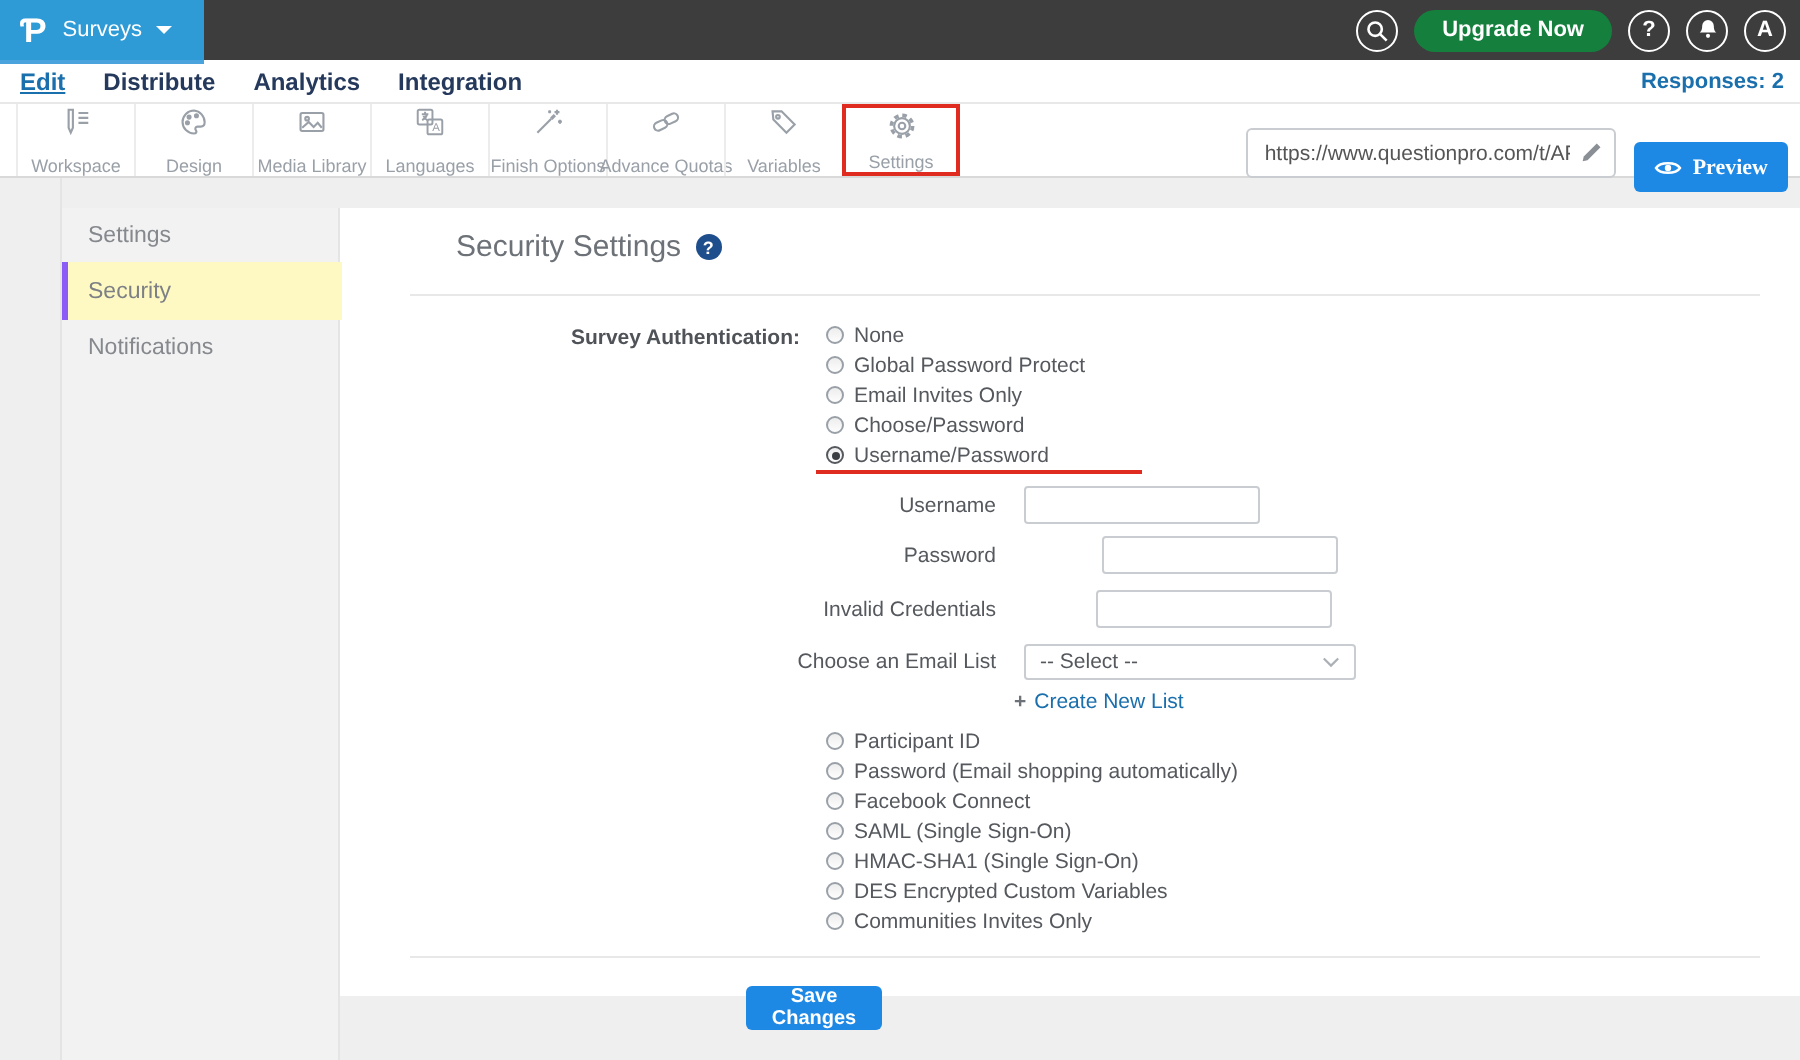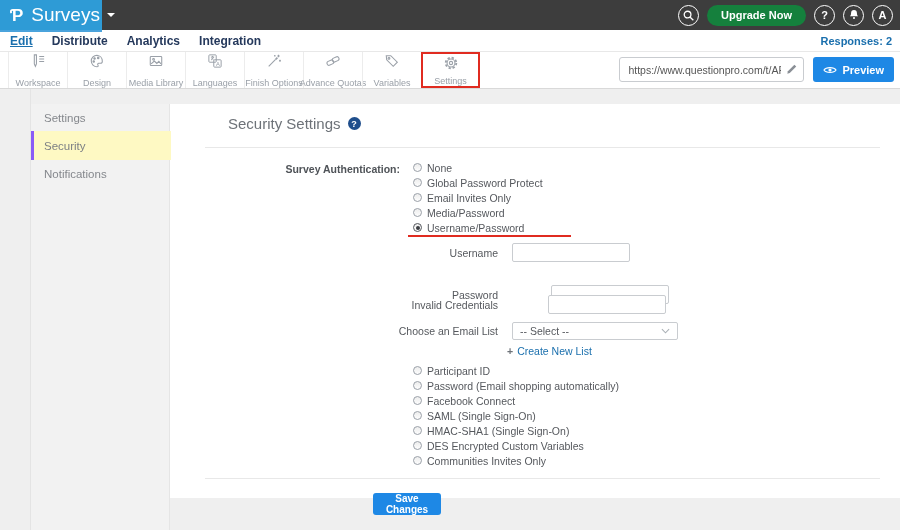--- a/index.html
+++ b/index.html
@@ -3,21 +3,21 @@
 <meta charset="utf-8">
 <style>
   * { margin:0; padding:0; box-sizing:border-box; }
   html,body { width:900px; height:530px; overflow:hidden; }
   body { position:relative; font-family:"Liberation Sans", sans-serif; background:#efefef; }
 
   
   .topbar { position:absolute; left:0; top:0; width:900px; height:30px; background:#3d3d3d; display:flex; align-items:center; z-index:4; }
   .brand { width:102px; height:30px; background:#2e9bd6; display:flex; align-items:center; padding-left:10px; color:#fff; cursor:pointer; }
   .brand .logo { font-size:17px; font-weight:700; line-height:1; margin-right:8px; }
-  .brand .brand-label { font-size:19px; }
+  .brand .brand-label { font-size:11px; }
   .brand .caret { width:0; height:0; border-left:4px solid transparent; border-right:4px solid transparent; border-top:4px solid #fff; margin-left:7px; }
   .brand-underline { position:absolute; left:0; top:30px; width:102px; height:2px; background:#4aa3dc; z-index:5; }
   .breadcrumb { display:flex; align-items:center; margin-left:16px; font-size:13px; gap:9px; }
   .crumb-parent { color:#6fa3c4; cursor:pointer; }
   .crumb-sep { color:#8a9096; font-size:11px; }
   .crumb-current { color:#fff; font-weight:600; }
   .topbar-right { margin-left:auto; display:flex; align-items:center; gap:8px; padding-right:7px; }
   .circle-btn { width:21px; height:21px; border:1.5px solid #fff; border-radius:50%; display:flex; align-items:center; justify-content:center; color:#fff; font-size:11px; font-weight:700; cursor:pointer; flex:none; }
   .upgrade-btn { background:#15803d; color:#fff; border:none; border-radius:11px; height:21px; padding:0 14px; font-size:11px; font-weight:700; font-family:inherit; cursor:pointer; }
 
@@ -32,21 +32,21 @@
   .tool-items { display:flex; height:100%; margin-left:8px; }
   .tool-item { width:59px; display:flex; flex-direction:column; align-items:center; justify-content:space-between; gap:1px; border-left:1px solid #ececec; cursor:pointer; }
   .tool-item:last-child { border-right:1px solid #ececec; }
   .tool-item svg { width:18px; height:18px; }
   .tool-label { font-size:9px; color:#9aa0a8; white-space:nowrap; }
   .tool-item.annotated { border:2px solid #e02b20; }
   .toolbar-right { position:absolute; right:6px; top:5px; display:flex; align-items:center; gap:9px; }
   .url-wrap { position:relative; }
   .url-input { width:185px; height:25px; border:1px solid #c9ccd0; border-radius:3px; background:#fff; font-family:inherit; font-size:10.5px; color:#555; padding:0 22px 0 8px; }
   .url-pencil { position:absolute; right:6px; top:6px; width:13px; height:13px; cursor:pointer; }
-  .preview-btn { height:25px; background:#1e88e5; color:#fff; border:none; border-radius:3px; font-family:Liberation Sans, sans-serif; font-size:11px; font-weight:700; display:flex; align-items:center; gap:5px; padding:0 10px; cursor:pointer; }
+  .preview-btn { height:25px; background:#1e88e5; color:#fff; border:none; border-radius:3px; font-family:Liberation Serif, serif; font-size:11px; font-weight:700; display:flex; align-items:center; gap:5px; padding:0 10px; cursor:pointer;margin-top:14px; }
 
   
   .gutter-line { position:absolute; left:30px; top:89px; width:1px; height:441px; background:#e4e4e4; }
   .sidebar { position:absolute; left:31px; top:104px; width:139px; height:426px; background:#f2f2f2; border-right:1px solid #e5e5e5; }
   .side-item { height:27px; display:flex; align-items:center; padding-left:13px; font-size:11.5px; color:#85888d; cursor:pointer; }
   .side-item.active { height:29px; background:#fef9c3; border-left:3px solid #8b5cf6; padding-left:10px; color:#7d8085; width:140px; position:relative; z-index:1; }
 
   
   .main { position:absolute; left:170px; top:104px; width:730px; height:394px; background:#fff; }
   .page-title { position:absolute; left:58px; top:11px; font-size:15px; color:#6d7278; display:flex; align-items:center; gap:7px; }
@@ -57,21 +57,21 @@
   .auth-label { position:absolute; left:0; top:59px; width:230px; text-align:right; font-size:10.5px; font-weight:700; color:#4f5358; }
   .radio-group { position:absolute; left:243px; }
   .radio-group-1 { top:56px; } .radio-group-2 { top:259px; }
   .radio-row { height:15px; display:flex; align-items:center; gap:5px; font-size:10.5px; color:#55585d; cursor:pointer; }
   .radio { width:9px; height:9px; border:1px solid #9aa0a8; border-radius:50%; background:linear-gradient(#ededed,#fdfdfd); position:relative; flex:none; }
   .radio.checked { border-color:#55585d; }
   .radio.checked::after { content:""; position:absolute; left:1.5px; top:1.5px; width:4px; height:4px; border-radius:50%; background:#3a3d42; }
   .red-underline { position:absolute; left:238px; top:131px; width:163px; height:2px; background:#e02b20; }
 
   .field-row { position:absolute; left:0; display:flex; align-items:center; }
-  .row-username { top:139px; } .row-password { top:181px;gap:39px; } .row-invalid { top:191px;gap:36px; } .row-emaillist { top:218px; }
+  .row-username { top:139px; } .row-password { top:164px;gap:39px; } .row-invalid { top:191px;gap:36px; } .row-emaillist { top:218px; }
   .field-label { width:335px; text-align:right; padding-right:7px; font-size:10.5px; color:#55585d; }
   .text-input { width:118px; height:19px; margin-left:7px; border:1px solid #c9ccd0; border-radius:2px; font-family:inherit; font-size:10.5px; padding:0 5px; color:#333; }
   .select-box { width:166px; height:18px; margin-left:7px; border:1px solid #c9ccd0; border-radius:2px; background:#fff; display:flex; align-items:center; justify-content:space-between; padding:0 7px; font-size:10.5px; color:#55585d; cursor:pointer; }
   .select-box svg { width:9px; height:6px; }
   .create-link { position:absolute; left:337px; top:241px; font-size:10.5px; display:flex; gap:4px; align-items:center; cursor:pointer; }
   .create-link .plus { color:#6d7278; font-weight:700; }
   .create-link .link-text { color:#1a6fad; }
 
   .save-btn { position:absolute; left:203px; top:389px; width:68px; height:22px; background:#1e88e5; color:#fff; border:none; border-radius:3px; font-family:inherit; font-size:10px; font-weight:700; cursor:pointer; }
 </style>
@@ -219,21 +219,21 @@
     <div class="radio-row">
         <span class="radio"></span>
         <span>Global Password Protect</span>
       </div>
     <div class="radio-row">
         <span class="radio"></span>
         <span>Email Invites Only</span>
       </div>
     <div class="radio-row">
         <span class="radio"></span>
-        <span>Media/Password</span>
+        <span>Choose/Password</span>
       </div>
     <div class="radio-row">
         <span class="radio checked"></span>
         <span>Username/Password</span>
       </div>
   </div>
   <div class="red-underline"></div>
 
   <div class="field-row row-username">
     <span class="field-label">Username</span>

